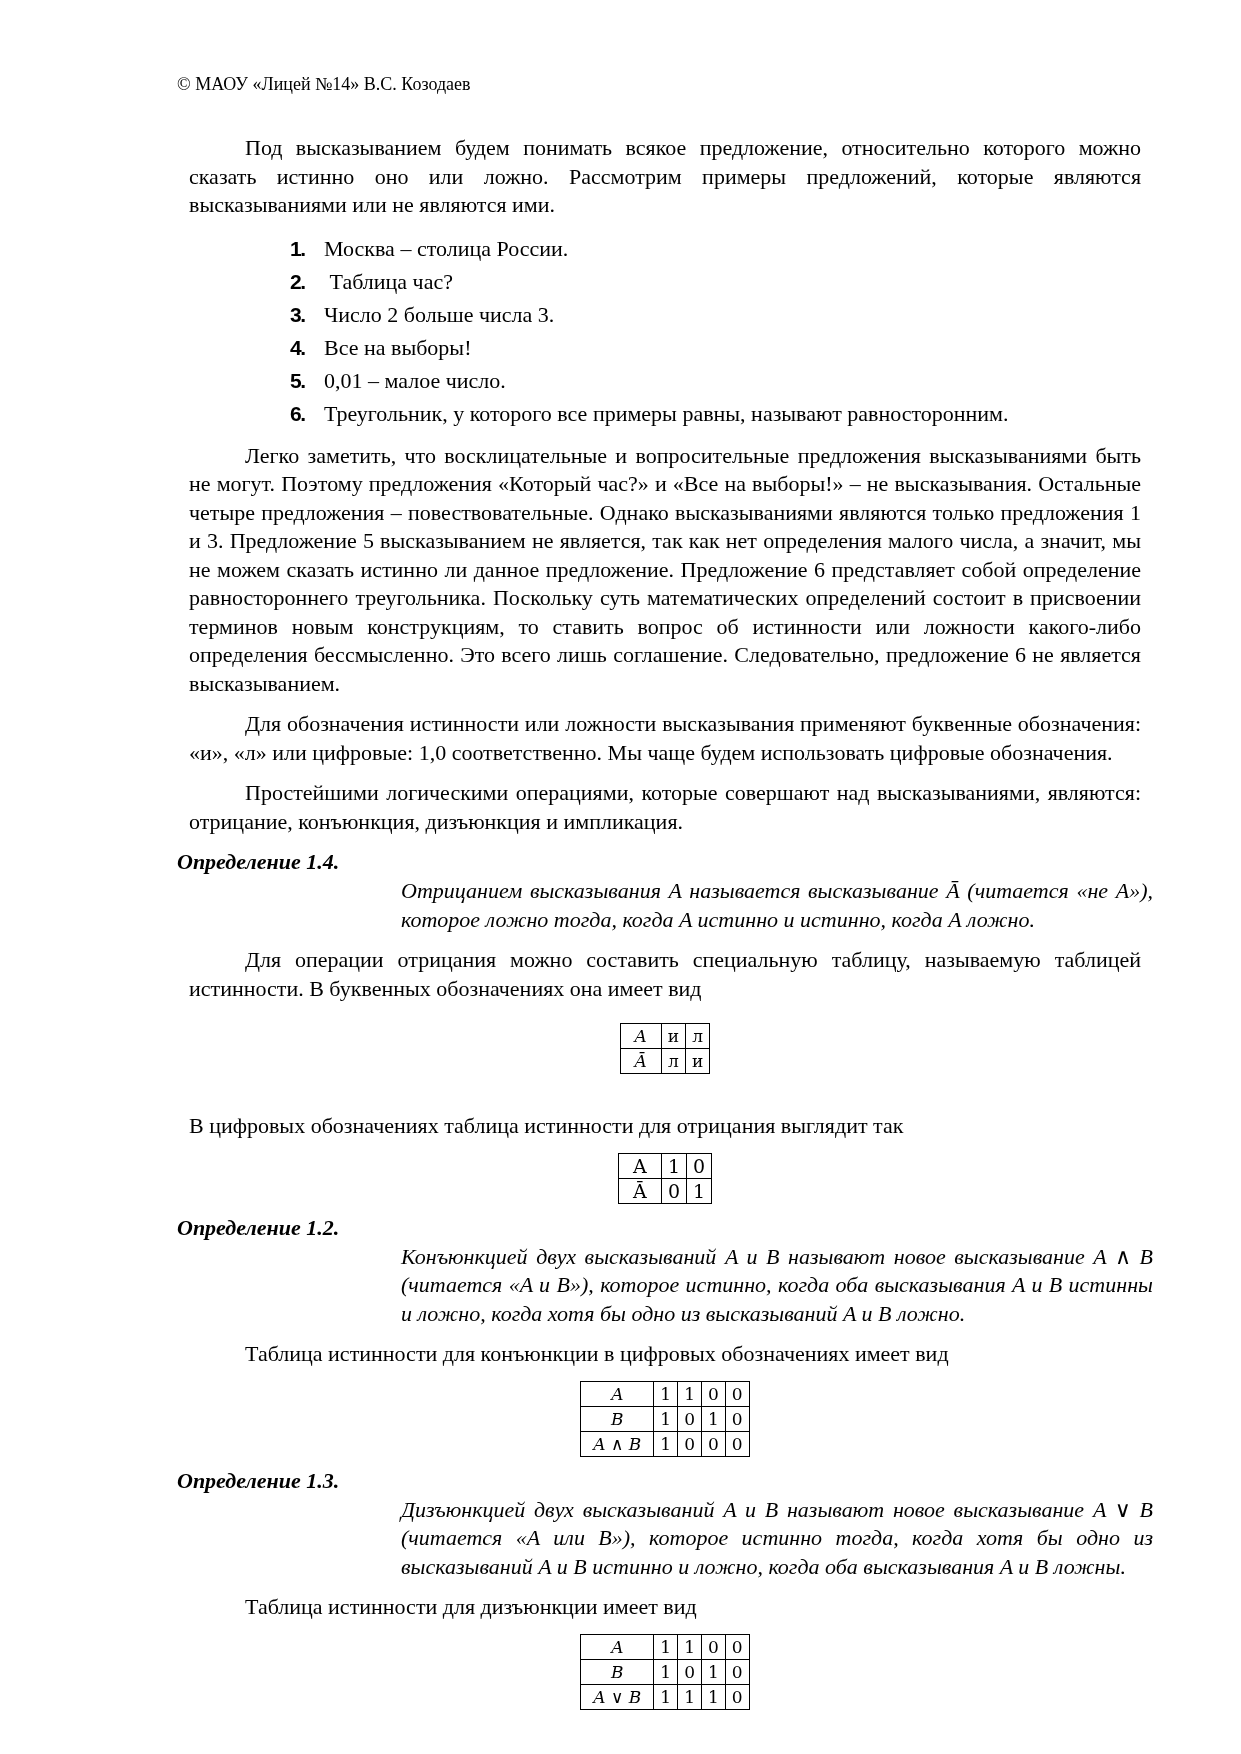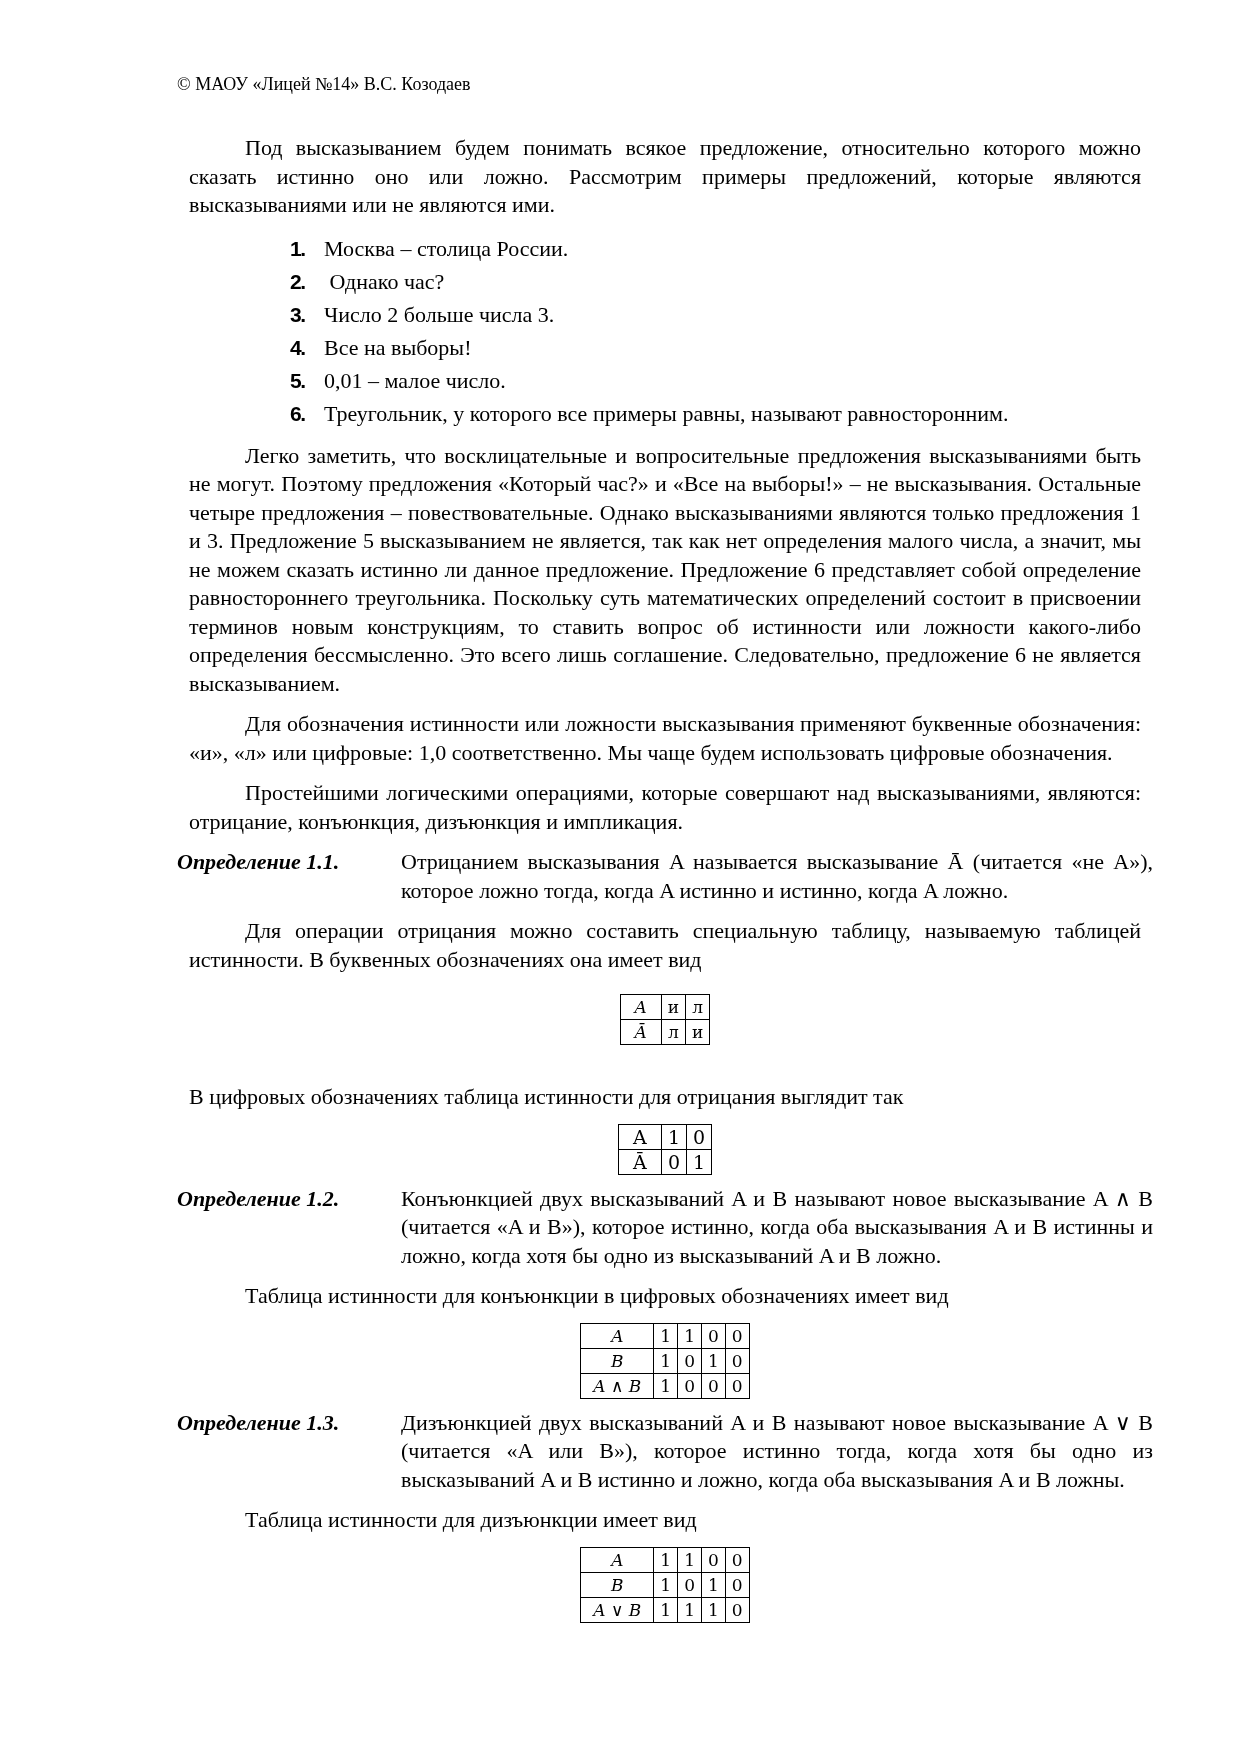--- a/index.html
+++ b/index.html
@@ -19,21 +19,21 @@
   p { margin: 12px; text-align: justify; }
   .indent { text-indent: 56px; }
   .list { margin: 0; padding: 0; list-style: none; }
   .list li { position: relative; padding-left: 147px; height: 33px; line-height: 33px; }
   .list .num {
     position: absolute; left: 113px; font-weight: bold; font-family: "Liberation Sans", sans-serif;
     letter-spacing: -1.5px; font-size: 21px;
   }
   .def { display: flex; margin: 0; }
   .def .label { width: 224px; flex: 0 0 224px; font-weight: bold; font-style: italic; }
-  .def .body { flex: 1; text-align: justify; }
+  .def .body { flex: 1; font-style: italic; text-align: justify; margin-top: 29px; }
   .def2 .label, .def3 .label { font-family: "Liberation Serif", serif; }
   .tt {
     border-collapse: collapse; margin: 0 auto;
     font-family: "DejaVu Serif", serif; font-size: 17px;
   }
   .tt td {
     border: 1.5px solid #000; text-align: center; padding: 0 6px; height: 24px; line-height: 22px;
   }
   .tt td.h { font-style: italic; min-width: 60px; }
   .gap { height: 10px; }
@@ -41,33 +41,33 @@
 </head>
 <body>
 
 <div class="header">© МАОУ «Лицей №14» В.С. Козодаев</div>
 
 <div class="page">
   <p class="indent">Под высказыванием будем понимать всякое предложение, относительно которого можно сказать истинно оно или ложно. Рассмотрим примеры предложений, которые являются высказываниями или не являются ими.</p>
 
   <ul class="list">
     <li><span class="num">1.</span><span>Москва – столица России.</span></li>
-    <li><span class="num">2.</span><span style="white-space:pre"> Однако час?</span></li>
+    <li><span class="num">2.</span><span style="white-space:pre"> Таблица час?</span></li>
     <li><span class="num">3.</span><span>Число 2 больше числа 3.</span></li>
     <li><span class="num">4.</span><span>Все на выборы!</span></li>
     <li><span class="num">5.</span><span>0,01 – малое число.</span></li>
     <li><span class="num">6.</span><span>Треугольник, у которого все примеры равны, называют равносторонним.</span></li>
   </ul>
 
   <p class="indent">Легко заметить, что восклицательные и вопросительные предложения высказываниями быть не могут. Поэтому предложения «Который час?» и «Все на выборы!» – не высказывания. Остальные четыре предложения – повествовательные. Однако высказываниями являются только предложения 1 и 3. Предложение 5 высказыванием не является, так как нет определения малого числа, а значит, мы не можем сказать истинно ли данное предложение. Предложение 6 представляет собой определение равностороннего треугольника. Поскольку суть математических определений состоит в присвоении терминов новым конструкциям, то ставить вопрос об истинности или ложности какого-либо определения бессмысленно. Это всего лишь соглашение. Следовательно, предложение 6 не является высказыванием.</p>
   <p class="indent">Для обозначения истинности или ложности высказывания применяют буквенные обозначения: «и», «л» или цифровые: 1,0 соответственно. Мы чаще будем использовать цифровые обозначения.</p>
   <p class="indent">Простейшими логическими операциями, которые совершают над высказываниями, являются: отрицание, конъюнкция, дизъюнкция и импликация.</p>
 
   <div class="def">
-    <div class="label">Определение 1.1.</div>
+    <div class="label">Определение 1.4.</div>
     <div class="body">Отрицанием высказывания A называется высказывание Ā (читается «не A»), которое ложно тогда, когда A истинно и истинно, когда A ложно.</div>
   </div>
 
   <p class="indent">Для операции отрицания можно составить специальную таблицу, называемую таблицей истинности. В буквенных обозначениях она имеет вид</p>
 
   <div style="height:8px"></div>
   <table class="tt">
     <tbody>
         <tr>
       <td class="h" style="min-width:28px">A</td>

